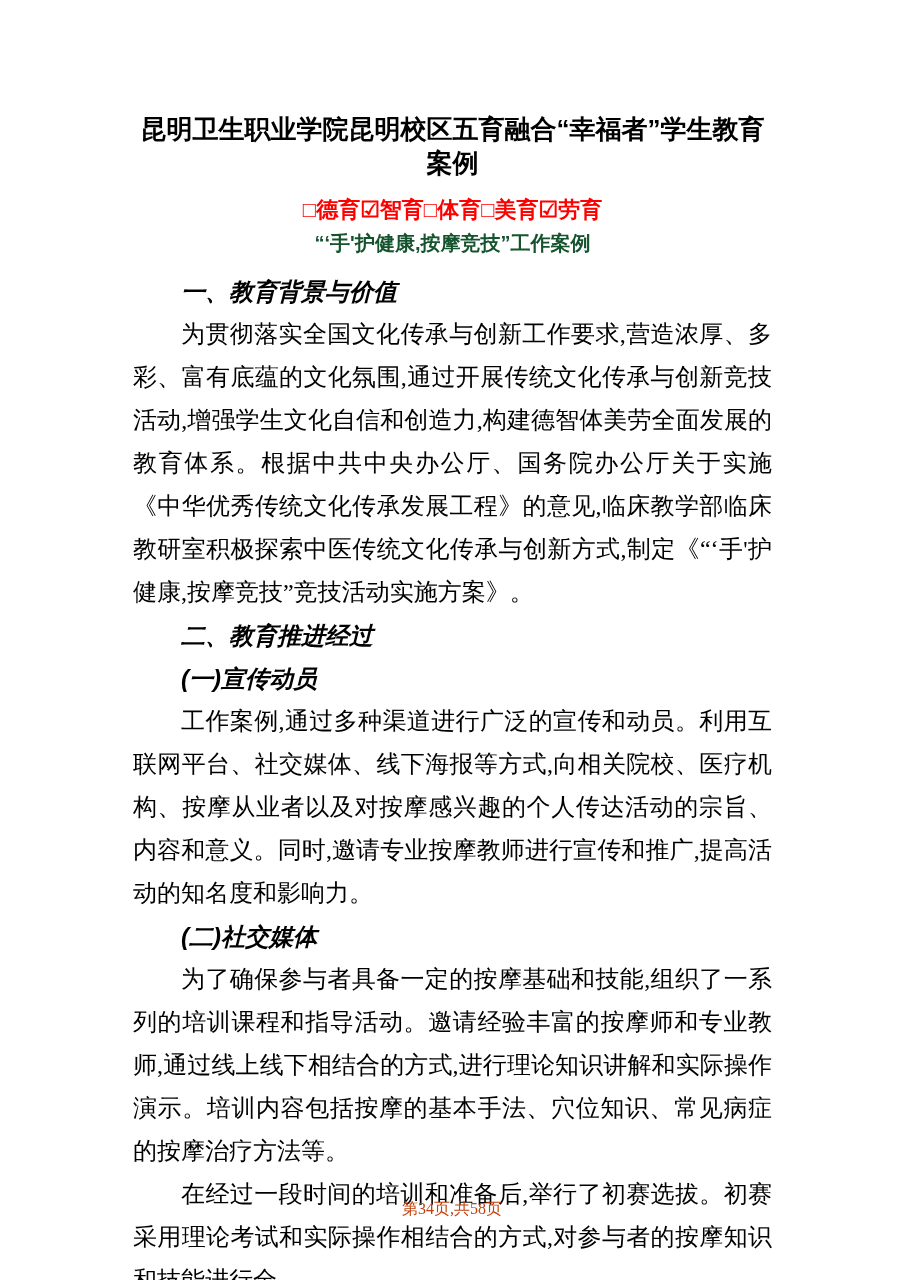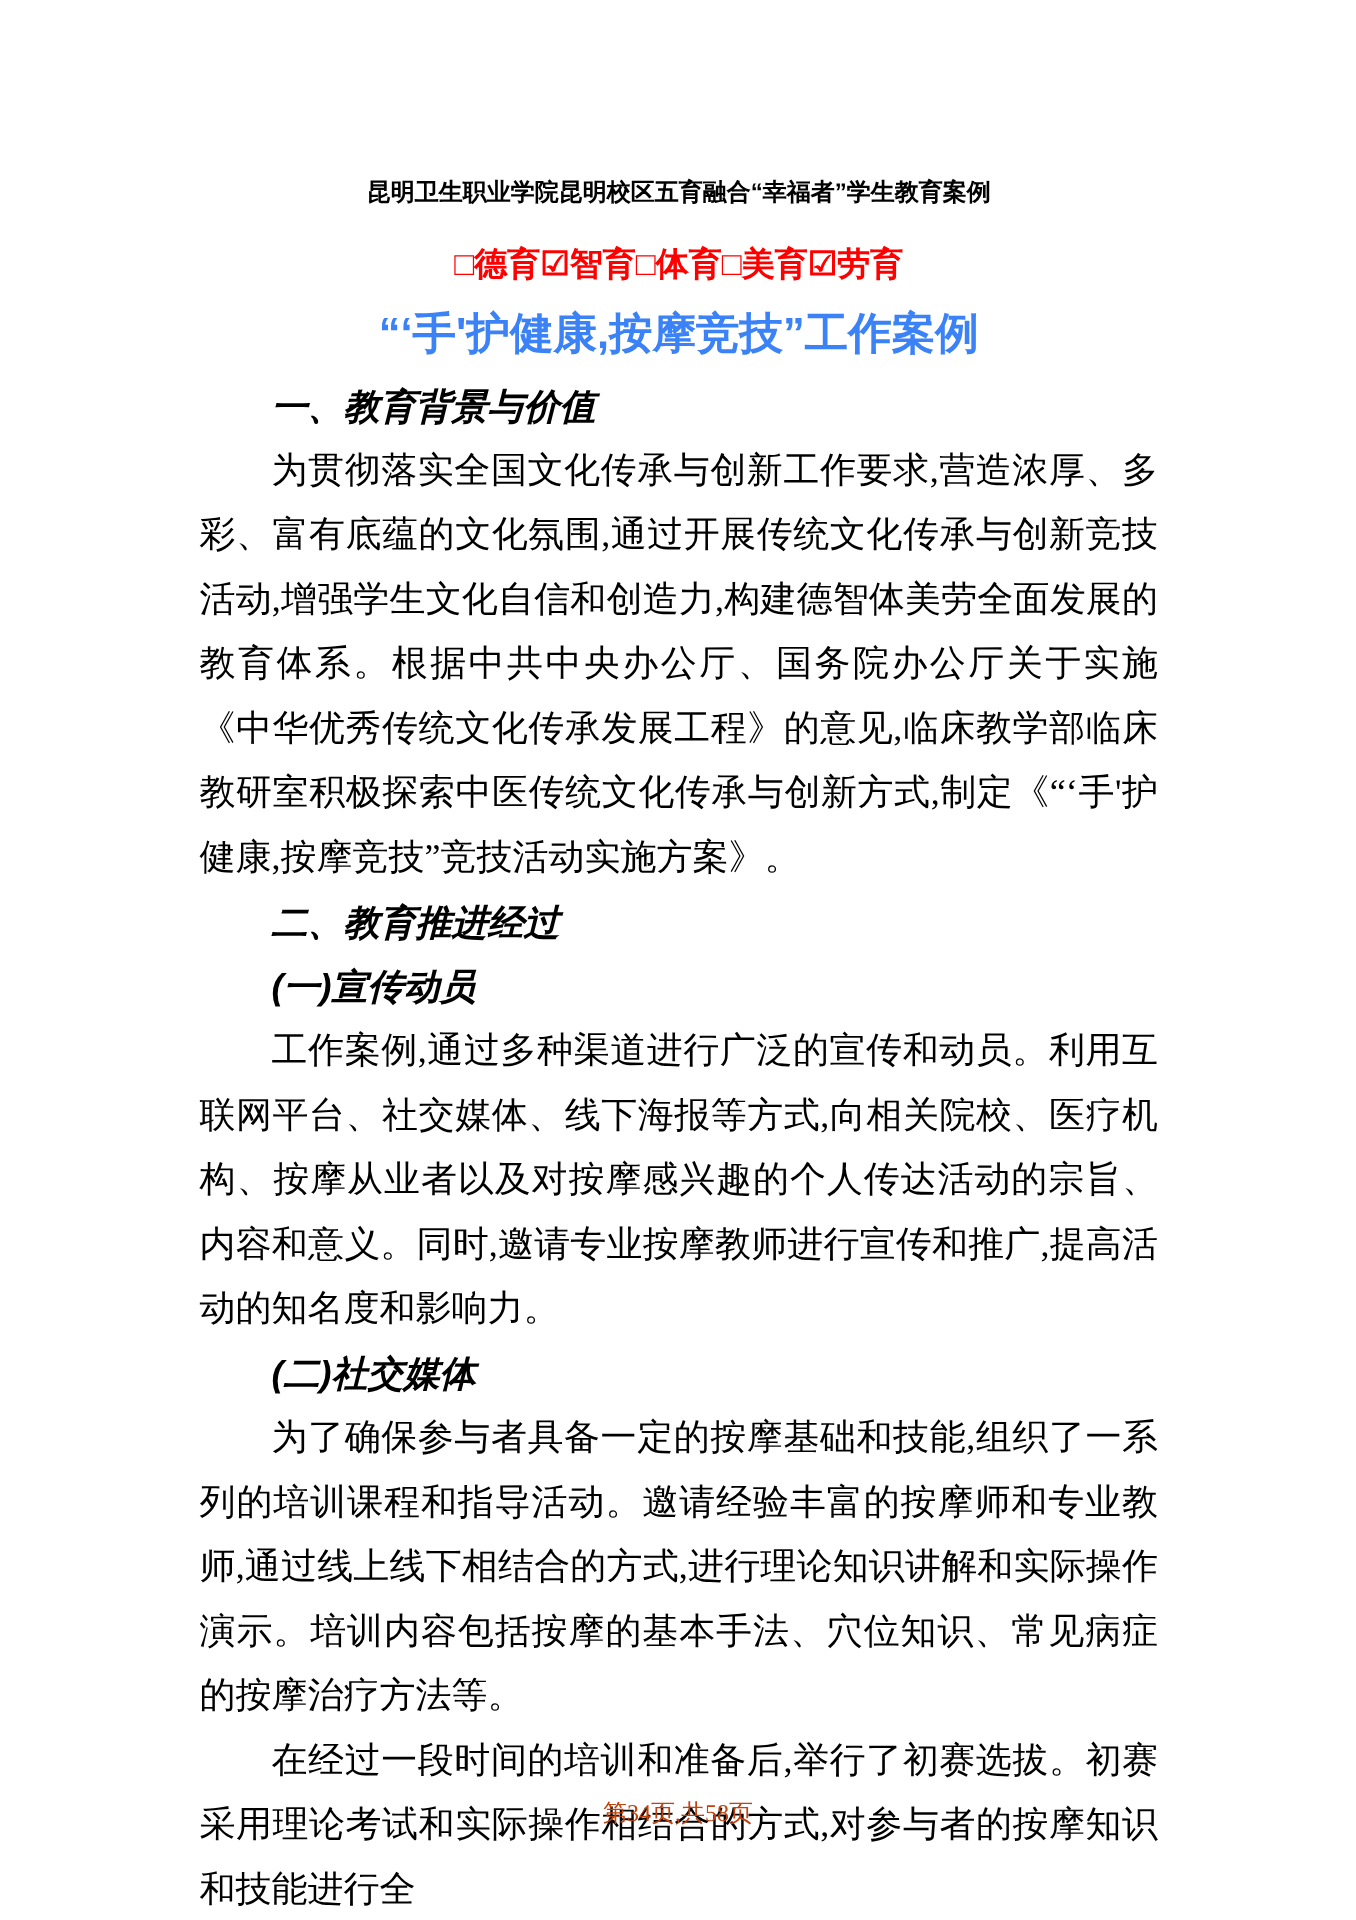--- a/index.html
+++ b/index.html
@@ -15,41 +15,40 @@
     box-sizing: border-box;
     padding: 112px 132px 0 133px;
     overflow: hidden;
     font-family: "Liberation Serif", "DejaVu Serif", serif;
     color: #000000;
   }
   .doc-title {
     text-align: center;
     font-family: "Liberation Sans", "DejaVu Sans", sans-serif;
     font-weight: bold;
-    font-size: 16px;
+    font-size: 26px;
     line-height: 34px;
     color: #000000;
   }
   .checkbox-line {
     text-align: center;
     font-family: Liberation Serif, serif;
     font-weight: bold;
     font-size: 22px;
     line-height: 32px;
     margin-top: 14px;
     color: #ff0000;
   }
   .doc-subtitle {
     text-align: center;
     font-family: "Liberation Sans", "DejaVu Sans", sans-serif;
     font-weight: bold;
-    font-size: 29px;
+    font-size: 20px;
     line-height: 34px;
-    margin-top: 14px;
-    color: #3b82f6;
+    color: #14532d;
   }
   .content {
     margin-top: 10px;
   }
   .heading {
     font-family: "Liberation Sans", "DejaVu Sans", sans-serif;
     font-weight: bold;
     font-size: 24px;
     line-height: 43px;
     text-indent: 2em;

